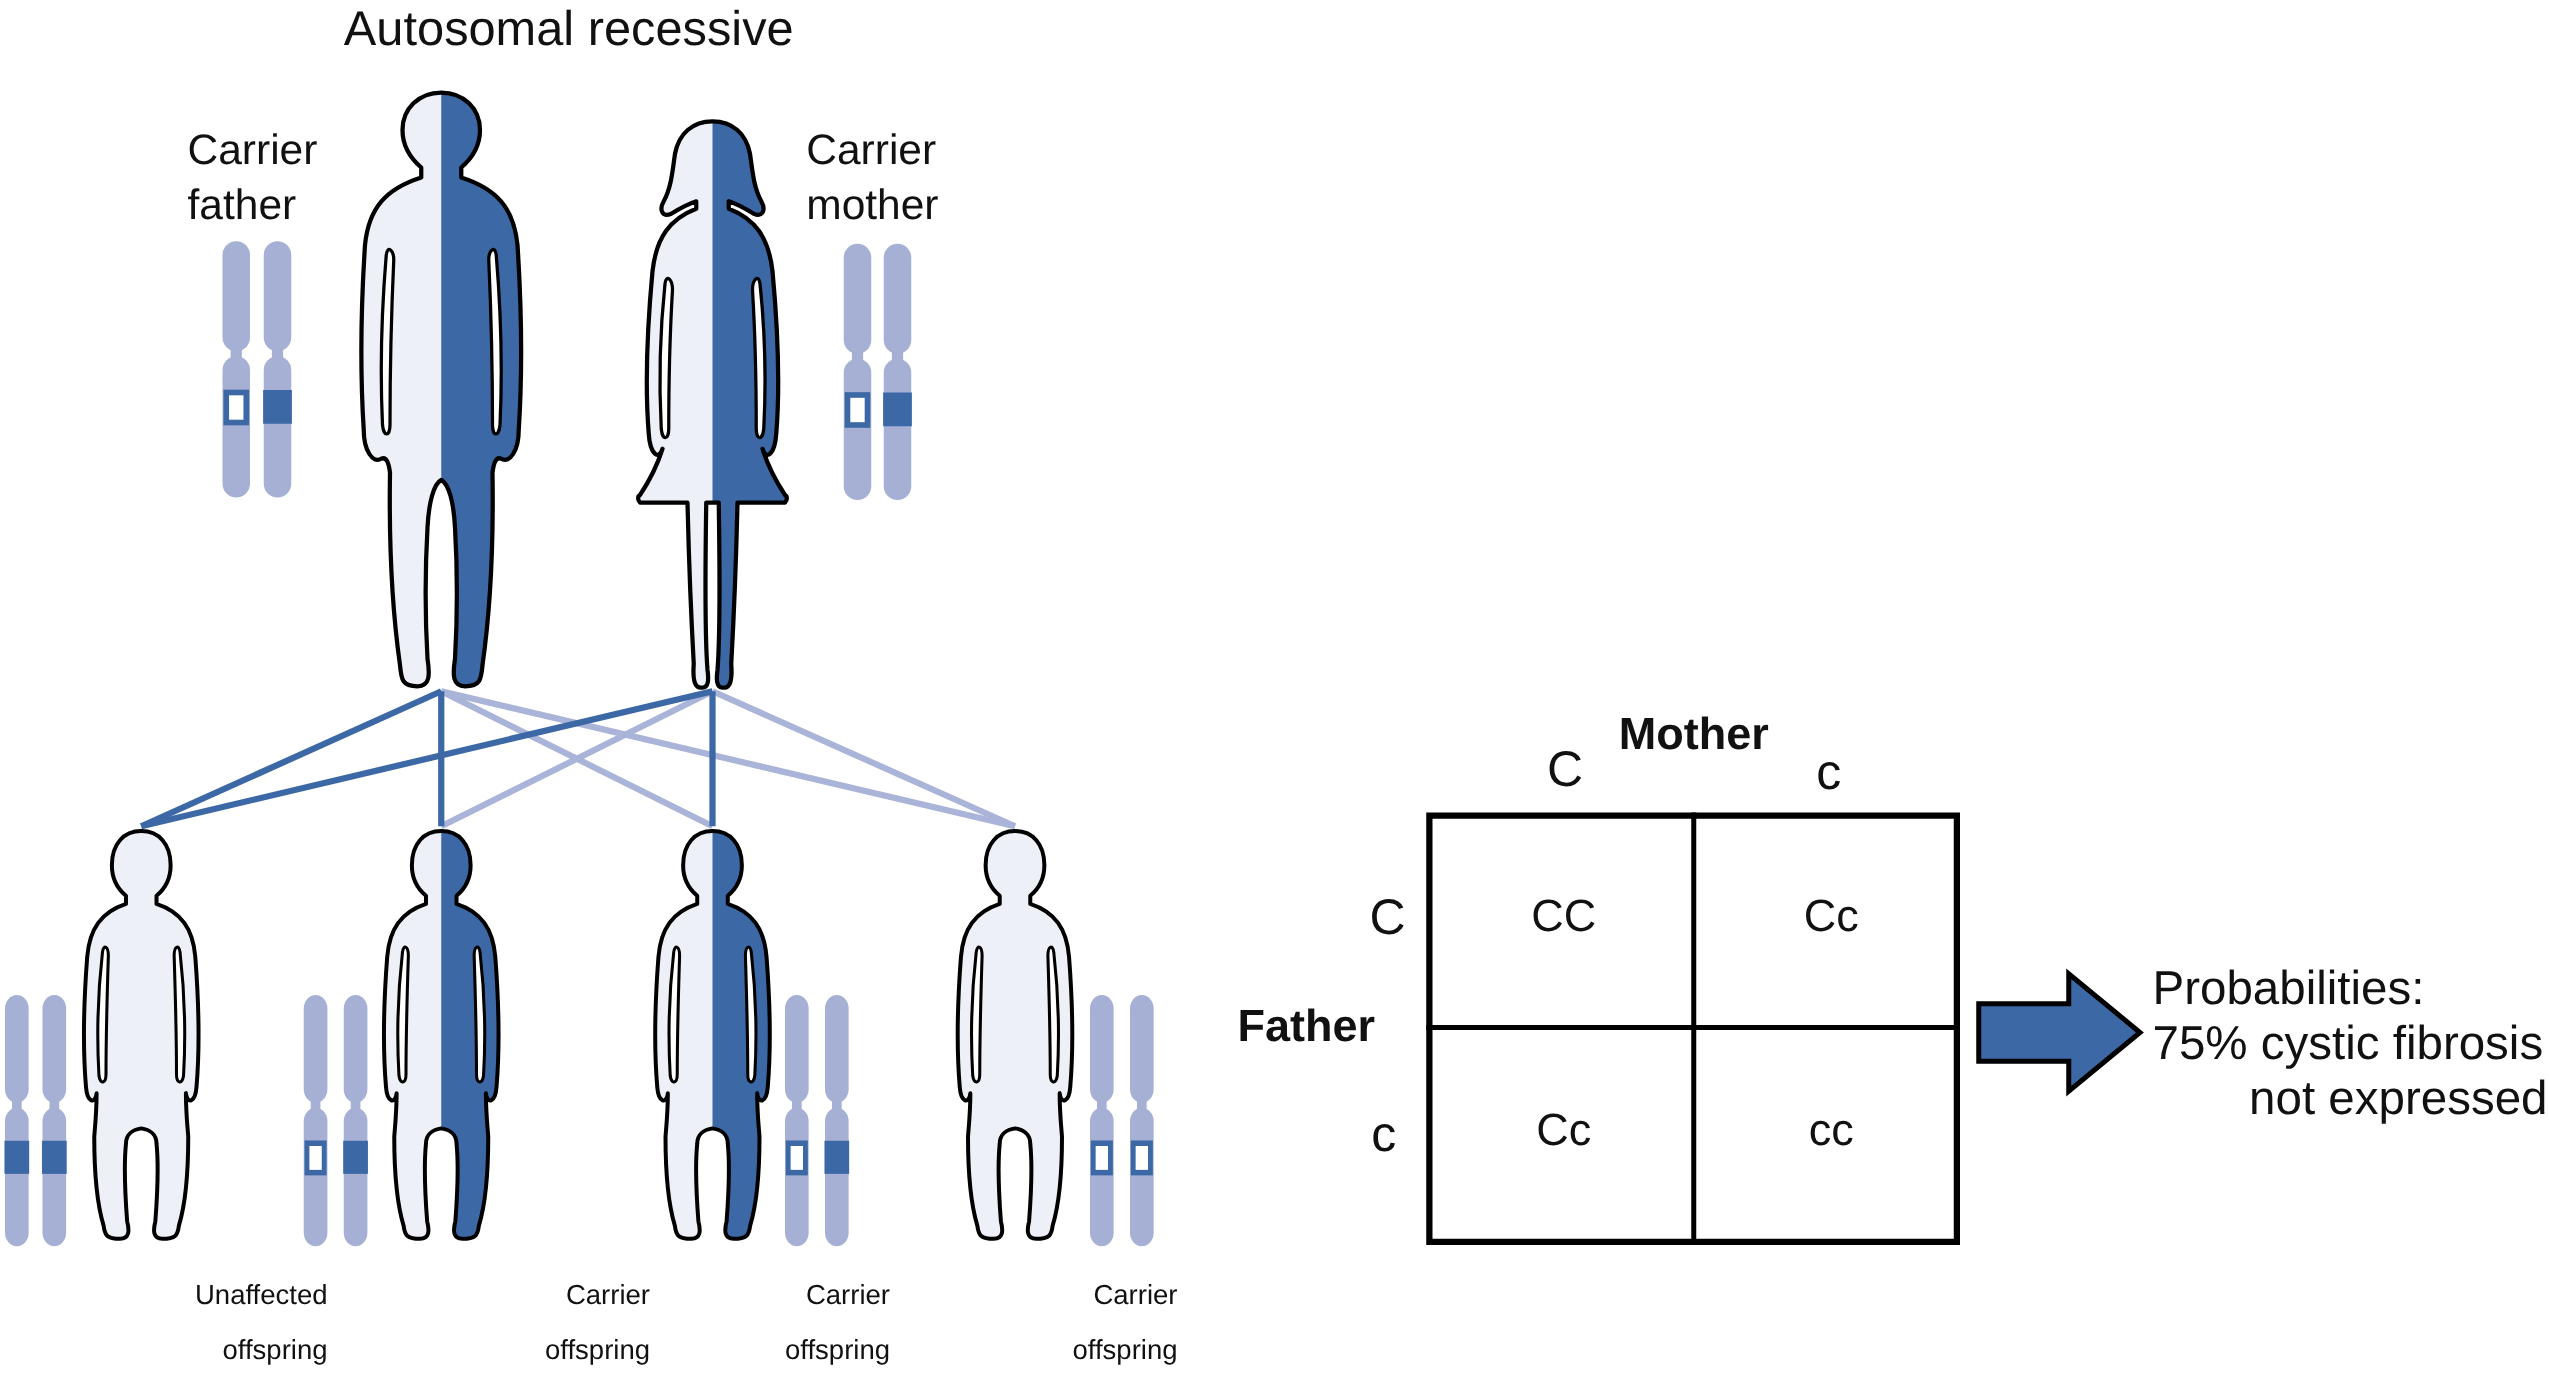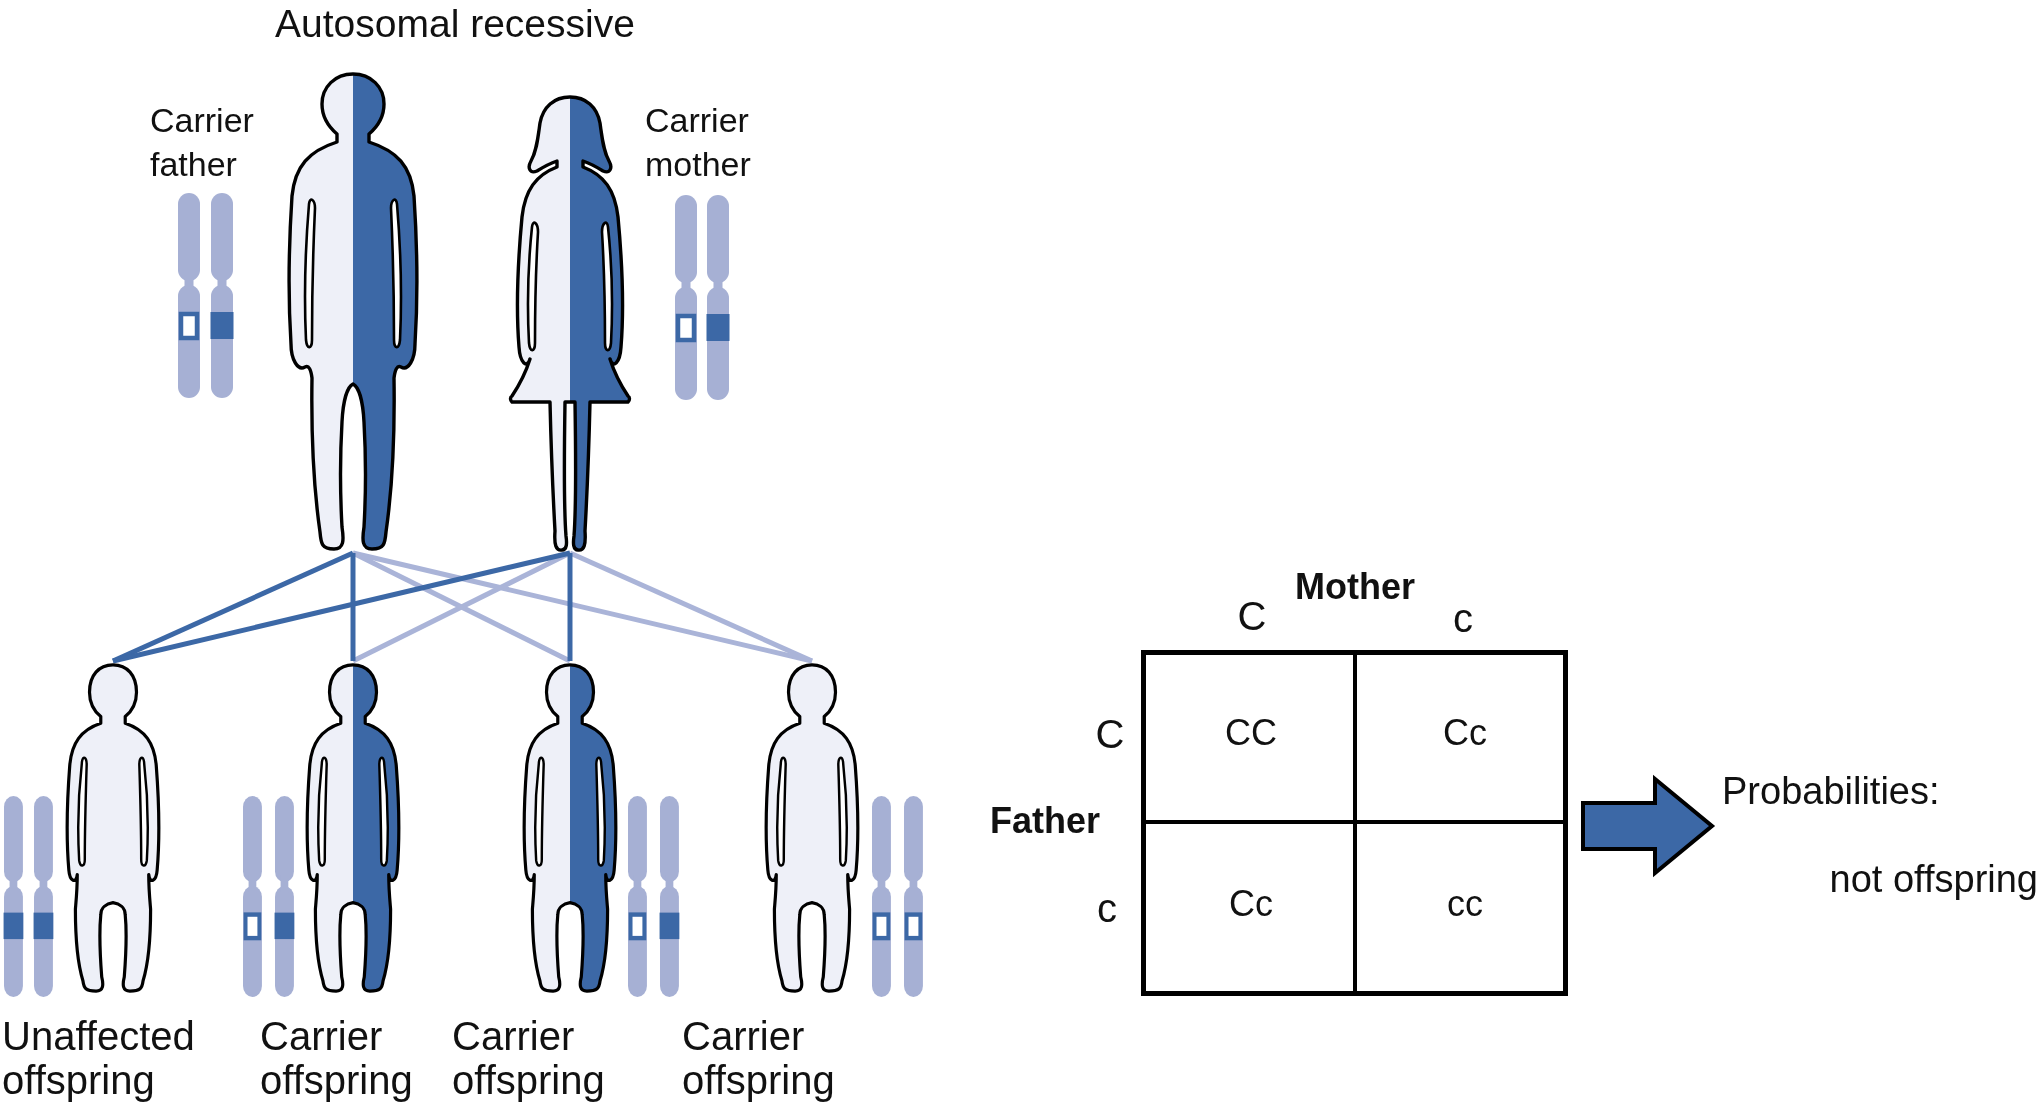--- a/index.html
+++ b/index.html
@@ -10,21 +10,21 @@
   }
   html,body{margin:0;padding:0;background:#fff;}
   #stage{
     position:relative;width:2039px;height:1102px;background:#ffffff;
     font-family:"Liberation Sans", sans-serif;color:#111;overflow:hidden;
   }
   .abs{position:absolute;}
   .txt{white-space:nowrap;}
   .title{font-size:39px;text-align:center;}
   .plabel{font-size:34px;line-height:44px;text-align:left;}
-  .olabel{font-size:40px;line-height:44px;text-align:left;}
+  .olabel{font-size:22px;line-height:44px;text-align:right;}
   .pcell{font-size:36px;text-align:center;}
   .phead{font-size:40px;text-align:center;}
   .prowhead{font-size:40px;text-align:center;}
   .ptitle{font-size:36px;font-weight:bold;text-align:center;}
   .father-lab{font-size:36px;font-weight:bold;text-align:right;}
   .prob-head{font-size:38px;font-weight:normal;}
   .prob-line{font-size:38px;}
   .alignr{text-align:right;}
   .blackdiv{background:#000;}
   .psq{border:5px solid #000;box-sizing:border-box;}
@@ -285,15 +285,16 @@
   <div class="abs psq" style="left:1141px;top:650px;width:427px;height:346px;"></div>
   <div class="abs blackdiv" style="left:1353px;top:650px;width:4px;height:346px;"></div>
   <div class="abs blackdiv" style="left:1141px;top:820px;width:427px;height:4px;"></div>
 
   <div class="abs pcell txt" style="left:1146px;top:712px;width:210px;">CC</div>
   <div class="abs pcell txt" style="left:1360px;top:712px;width:210px;">Cc</div>
   <div class="abs pcell txt" style="left:1146px;top:883px;width:210px;">Cc</div>
   <div class="abs pcell txt" style="left:1360px;top:883px;width:210px;">cc</div>
 
   <div class="abs prob-head txt" style="left:1722px;top:770px;">Probabilities:</div>
-  <div class="abs prob-line txt alignr" style="left:1722px;top:858px;width:316px;">not offspring</div>
+  <div class="abs prob-line txt" style="left:1722px;top:814px;">75% cystic fibrosis</div>
+  <div class="abs prob-line txt alignr" style="left:1722px;top:858px;width:316px;">not expressed</div>
 
 </div>
 
 </body></html>

